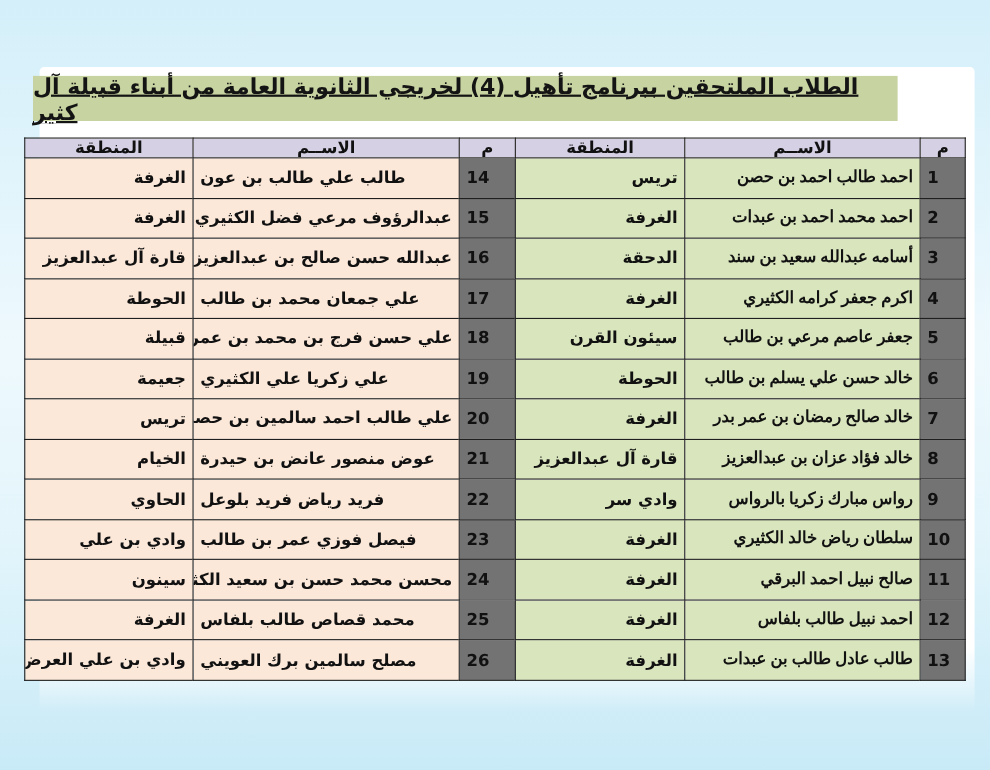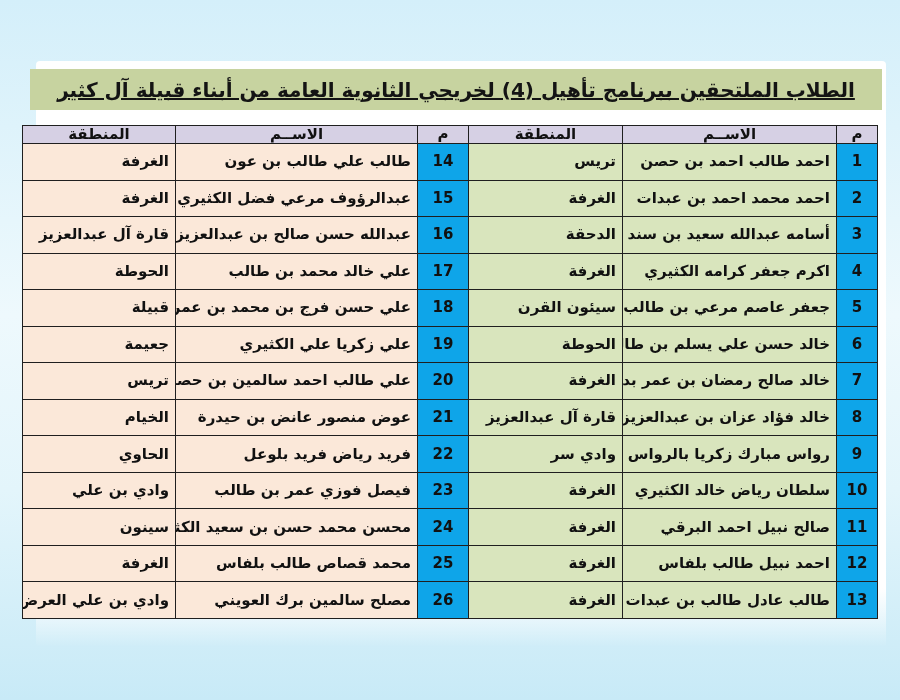--- a/index.html
+++ b/index.html
@@ -7,21 +7,21 @@
     width:900px;height:700px;overflow:hidden;position:relative;
     font-family:"DejaVu Sans",sans-serif;
     background:linear-gradient(180deg,#d4effa 0%,#def3fb 18%,#eef9fd 45%,#e3f5fb 70%,#c8eaf7 100%);
   }
   .white-panel{
     position:absolute;left:36px;top:61px;width:850px;height:586px;
     background:linear-gradient(180deg,#ffffff 0%,#ffffff 90%,rgba(255,255,255,0) 100%);
     border-radius:4px;
   }
   .title-bar{
-    position:absolute;left:30px;top:69px;width:852px;height:41px;
+    position:absolute;left:30px;top:69px;width:786px;height:41px;
     background:#c7d3a0;
     display:flex;align-items:center;justify-content:center;
   }
   .title-bar .title-text{
     font-size:20px;font-weight:bold;color:#141414;
     text-decoration:underline;
     letter-spacing:0px;
   }
   .table-wrap{
     position:absolute;left:22px;top:125px;width:855px;height:494px;
@@ -33,24 +33,24 @@
   }
   table.students td,table.students th{
     border:1px solid #1f1f1f;
     font-weight:bold;color:#111111;
     font-size:15px;line-height:1.15;
     vertical-align:middle;
     overflow:hidden;white-space:nowrap;
     padding:0 6px;
   }
   th{background:#d6d0e4;text-align:center;font-size:17px;padding:0 2px;}
-  td.num{background:#0ea5e9;text-align:center;font-size:15px;}
-  td.name-r{background:#d9e5bd;padding:0 8px 0 4px;}
+  td.num{background:#737373;text-align:left;font-size:15px;}
+  td.name-r{background:#d9e5bd;padding:0 8px 0 4px;font-family:Liberation Serif, serif;}
   td.region-r{background:#d9e5bd;text-align:right;padding:0 14px 0 4px;}
-  td.name-l{background:#fbe8d9;text-align:right;padding:0 8px 0 4px;}
+  td.name-l{background:#fbe8d9;text-align:left;padding:0 8px 0 4px;}
   td.region-l{background:#fbe8d9;text-align:right;padding:0 14px 0 4px;}
 </style>
 </head>
 <body>
 
 <div class="white-panel"></div>
 
 <div class="title-bar">
   <span class="title-text">الطلاب الملتحقين ببرنامج تأهيل (4) لخريجي الثانوية العامة من أبناء قبيلة آل كثير</span>
 </div>
@@ -98,21 +98,21 @@
           <td class="region-r">الدحقة</td>
           <td class="num">16</td>
           <td class="name-l">عبدالله حسن صالح بن عبدالعزيز</td>
           <td class="region-l">قارة آل عبدالعزيز</td>
         </tr>
         <tr>
           <td class="num">4</td>
           <td class="name-r">اكرم جعفر كرامه الكثيري</td>
           <td class="region-r">الغرفة</td>
           <td class="num">17</td>
-          <td class="name-l">علي خالد محمد بن طالب</td>
+          <td class="name-l">علي جمعان محمد بن طالب</td>
           <td class="region-l">الحوطة</td>
         </tr>
         <tr>
           <td class="num">5</td>
           <td class="name-r">جعفر عاصم مرعي بن طالب</td>
           <td class="region-r">سيئون القرن</td>
           <td class="num">18</td>
           <td class="name-l">علي حسن فرج بن محمد بن عمر</td>
           <td class="region-l">قبيلة</td>
         </tr>

